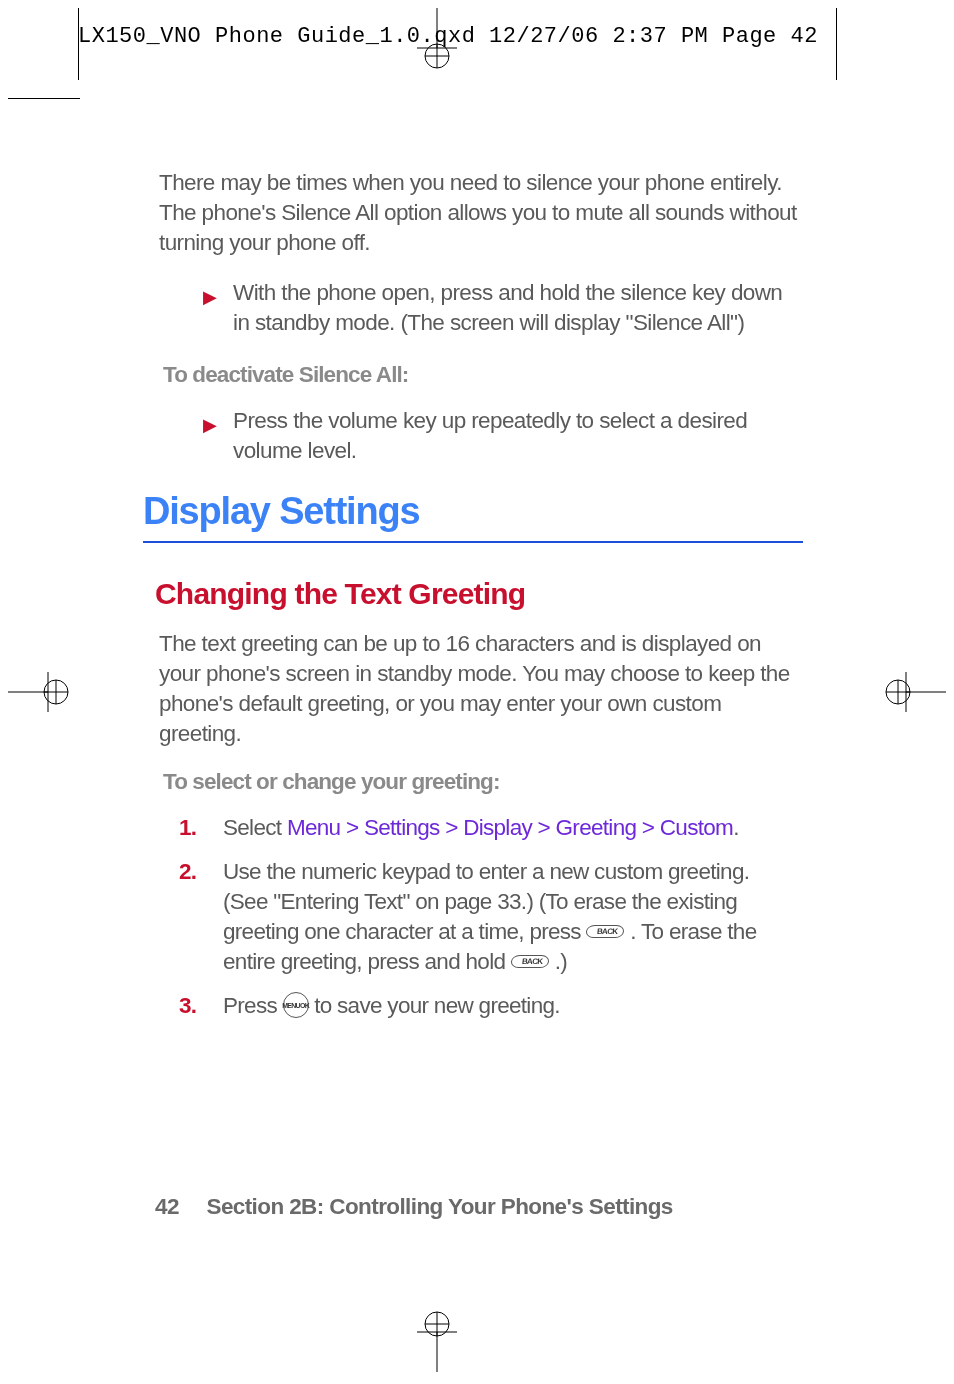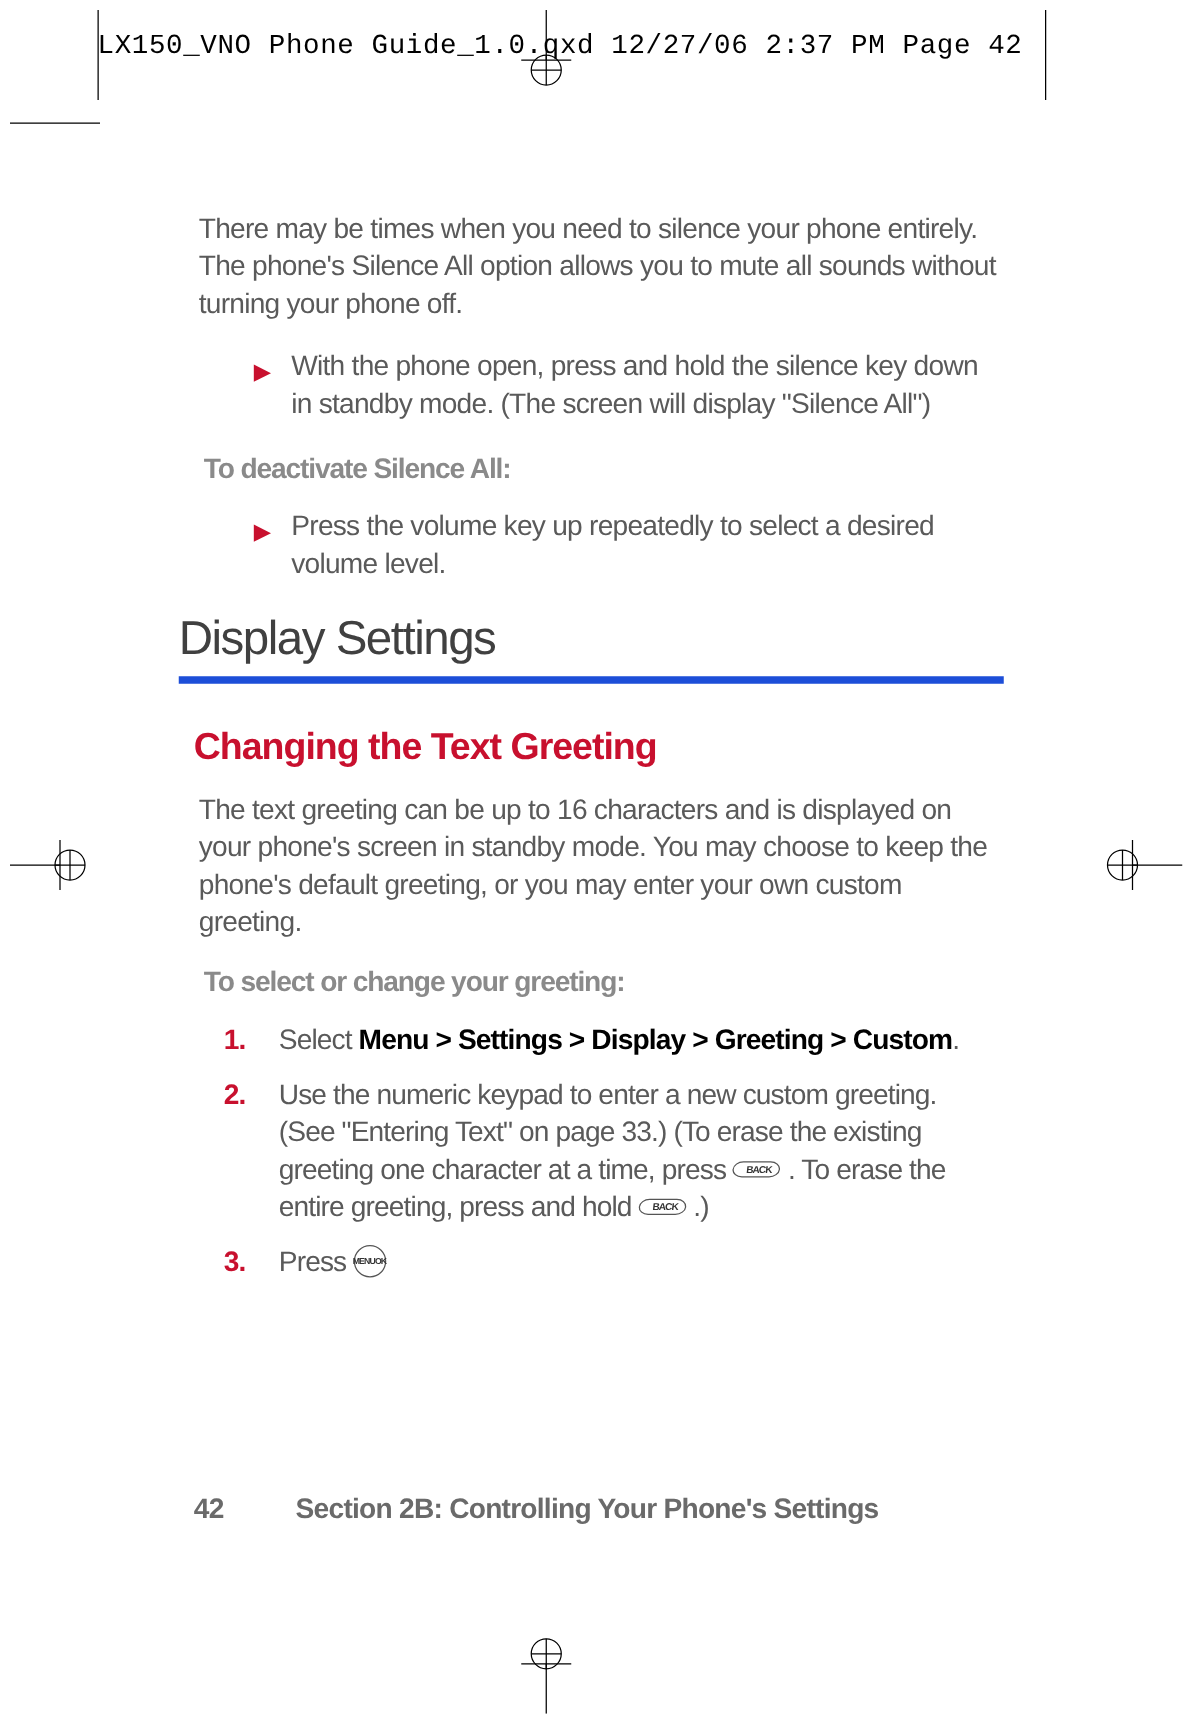--- a/index.html
+++ b/index.html
@@ -54,35 +54,35 @@
       color: #8a8a8a;
       letter-spacing: -0.9px;
       margin: 4px 8px 18px 8px;
     }
     .bullet-block { margin: 0 8px 24px 48px; }
     .bullet-row { display: flex; align-items: flex-start; font-size: 22.5px; line-height: 30px; color: #5a5a5a; letter-spacing: -0.6px; }
     .bullet-arrow { color: #c8102e; flex: 0 0 30px; font-size: 18px; padding-top: 4px; }
     .bullet-text { flex: 1; }
 
     .main-heading {
-      color: #404040;
+      color: #3b82f6;
       font-size: 38px;
-      font-weight: 400;
+      font-weight: 700;
       letter-spacing: -1.2px;
-      border-bottom: 6px solid #1d4ed8;
+      border-bottom: 2px solid #1d4ed8;
       padding-bottom: 8px;
       margin: 12px 0 34px -12px;
       width: 660px;
     }
 
     .num-list { margin: 0 8px 0 24px; }
     .num-item { display: flex; align-items: flex-start; font-size: 22.5px; line-height: 30px; color: #5a5a5a; letter-spacing: -0.7px; margin-bottom: 14px; }
     .num { color: #c8102e; font-weight: 700; flex: 0 0 44px; }
     .num-text { flex: 1; }
-    .strong { font-weight: 700; color: #000000; }
+    .strong { font-weight: 400; color: #6d28d9; }
 
     .key-back {
       display: inline-block;
       border: 1px solid #555;
       border-radius: 10px / 8px;
       font-size: 8px;
       font-weight: 700;
       padding: 2px 6px 1px 10px;
       vertical-align: middle;
       position: relative;
@@ -110,21 +110,21 @@
     }
 
     .footer {
       position: absolute;
       bottom: 164px;
       left: 155px;
       font-size: 22.5px;
       color: #4a4a4a;
       letter-spacing: -0.6px;
     }
-    .footer-page { font-weight: 700; color: #6a6a6a; margin-right: 52px; }
+    .footer-page { font-weight: 700; color: #6a6a6a; margin-right: 22px; }
     .footer-section { font-weight: 700; color: #6a6a6a; }
   </style>
 </head>
 <body>
 
 <div class="crop-header">LX150_VNO Phone Guide_1.0.qxd  12/27/06  2:37 PM  Page 42</div>
 <div class="crop-tl-h"></div>
 <div class="crop-tl-v"></div>
 <div class="crop-tr-v"></div>
 
@@ -209,20 +209,21 @@
     </div>
     <div class="num-item">
       <span class="num">3.</span>
       <span class="num-text">
         <span>Press </span>
         <span class="key-ok">
             <span>MENU</span>
             <br>
             <span>OK</span>
           </span>
+        <span> to save your new greeting.</span>
       </span>
     </div>
   </div>
 
 </div>
 
 <div class="footer">
   <span class="footer-page">42</span>
   <span class="footer-section">Section 2B: Controlling Your Phone's Settings</span>
 </div>

